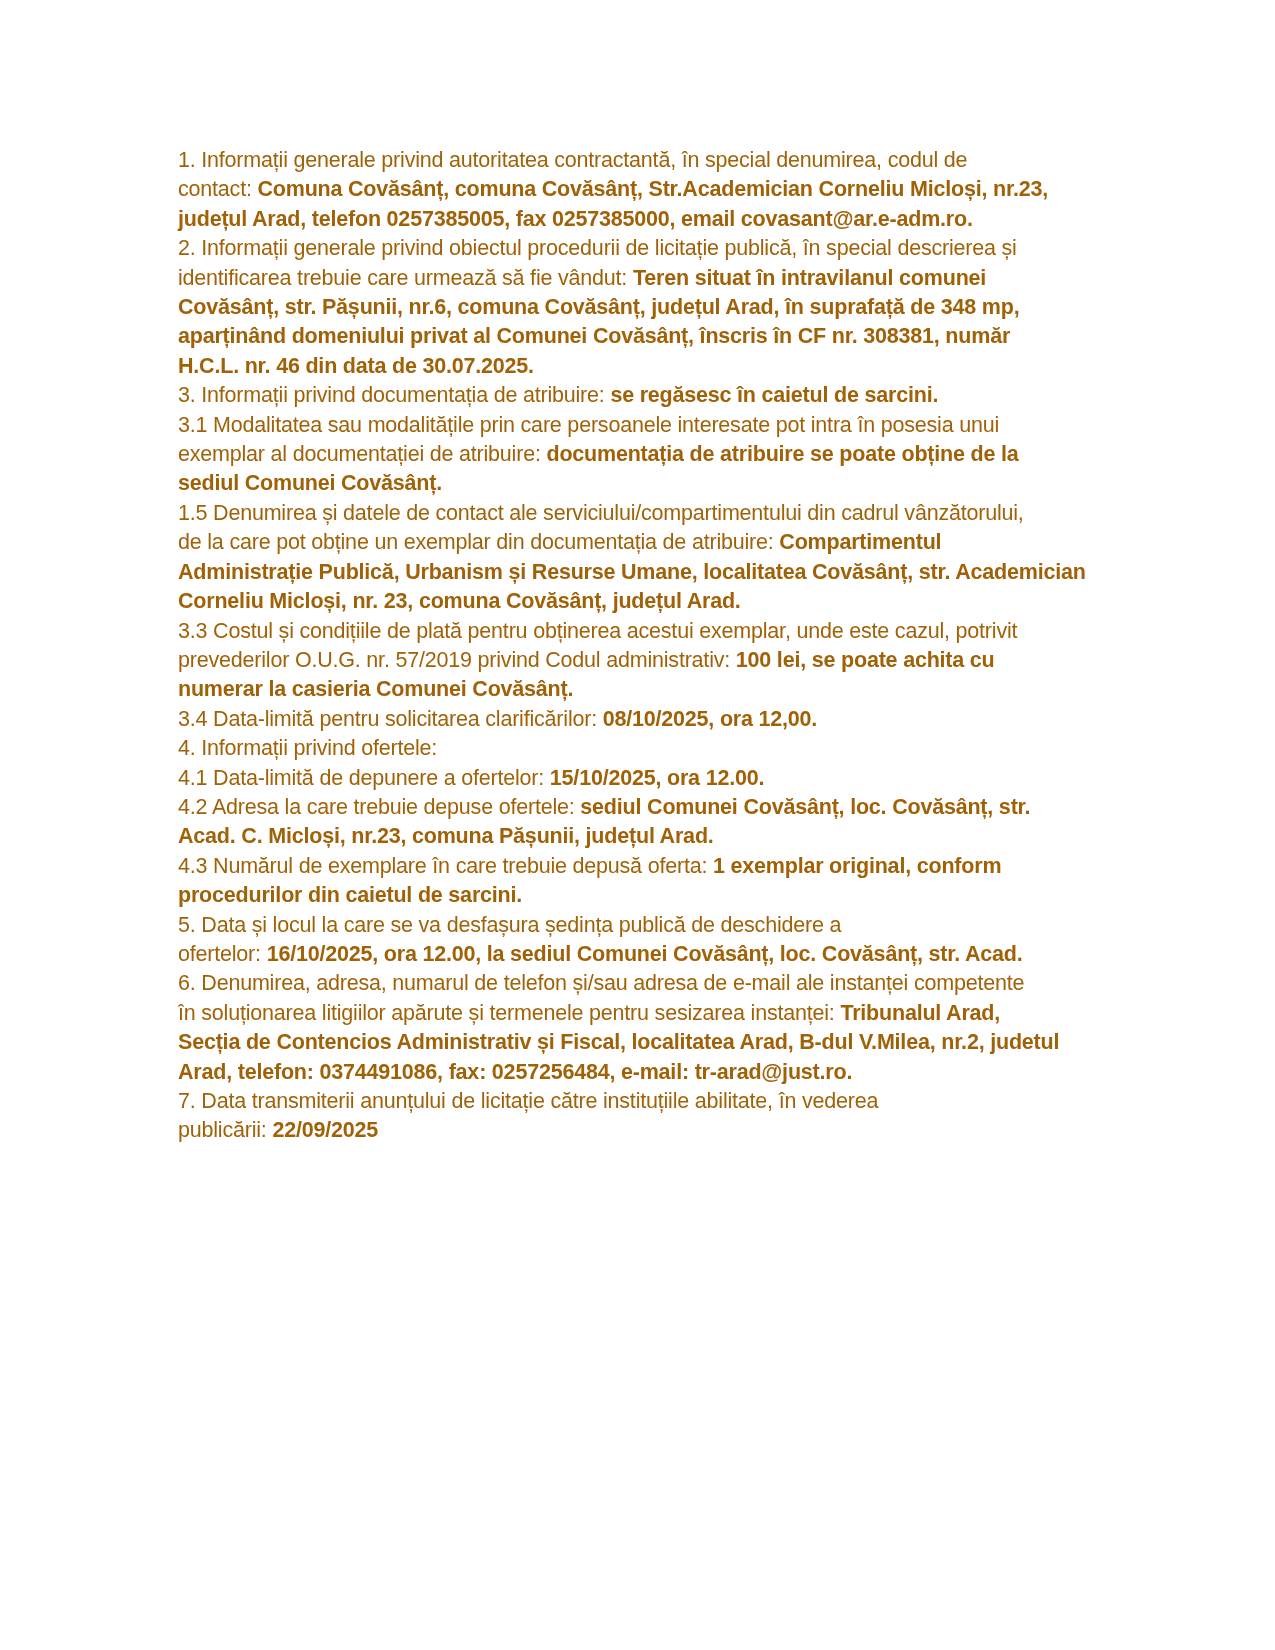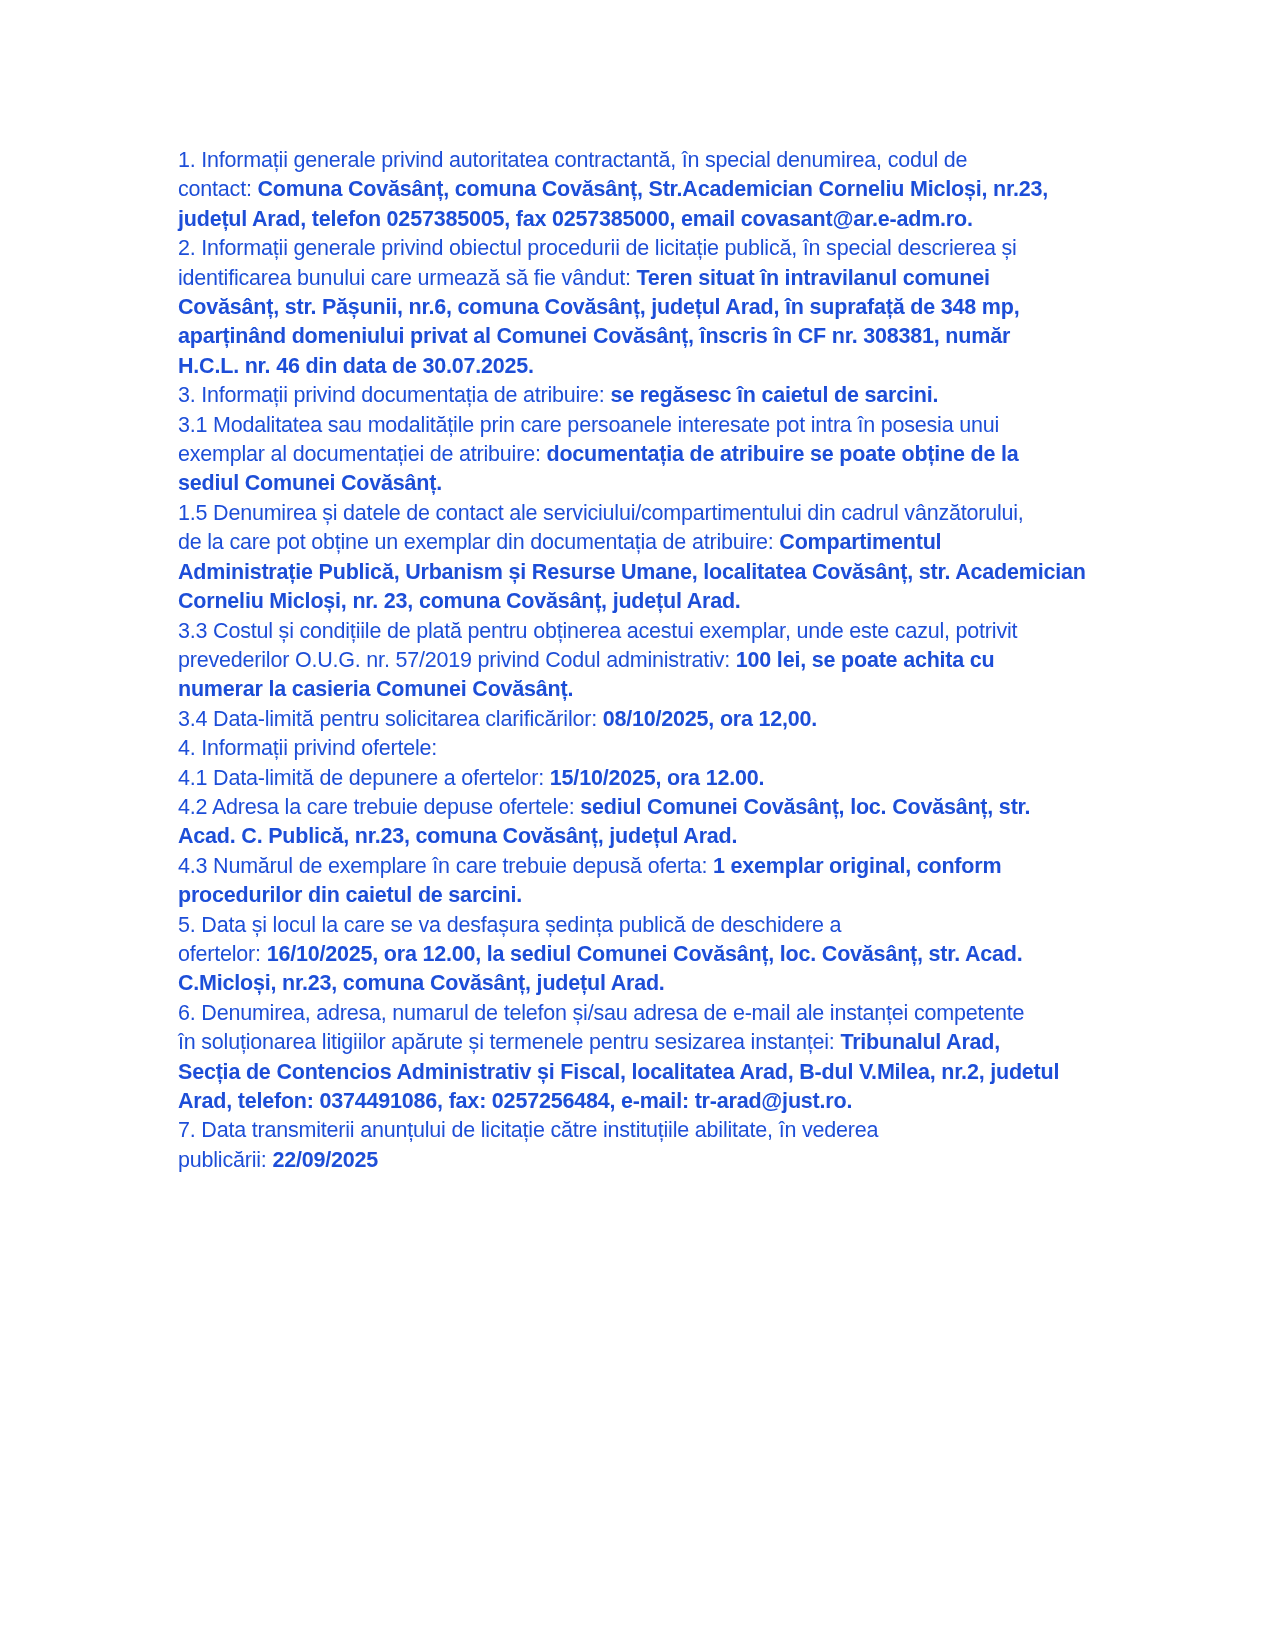--- a/index.html
+++ b/index.html
@@ -15,21 +15,21 @@
     overflow: hidden;
   }
   .doc-body {
     position: absolute;
     left: 178px;
     top: 146px;
     width: 960px;
     font-family: "Liberation Sans", sans-serif;
     font-size: 21.5px;
     line-height: 29.4px;
-    color: #1d4ed8;
+    color: #a16207;
     letter-spacing: -0.2px;
   }
   .line {
     white-space: pre;
     min-height: 29.4px;
   }
   .run {
     font-weight: 400;
   }
   .run.bold {
@@ -38,45 +38,44 @@
 </style>
 </head>
 <body>
 
 <div class="page">
   <div class="doc-body">
       <div class="line"><span class="run">1. Informații generale privind autoritatea contractantă, în special denumirea, codul de</span></div>
       <div class="line"><span class="run">contact: </span><span class="run bold">Comuna Covăsânț, comuna Covăsânț, Str.Academician Corneliu Micloși, nr.23,</span></div>
       <div class="line"><span class="run bold">județul Arad, telefon 0257385005, fax 0257385000, email covasant@ar.e-adm.ro.</span></div>
       <div class="line"><span class="run">2. Informații generale privind obiectul procedurii de licitație publică, în special descrierea și</span></div>
-      <div class="line"><span class="run">identificarea bunului care urmează să fie vândut: </span><span class="run bold">Teren situat în intravilanul comunei</span></div>
+      <div class="line"><span class="run">identificarea trebuie care urmează să fie vândut: </span><span class="run bold">Teren situat în intravilanul comunei</span></div>
       <div class="line"><span class="run bold">Covăsânț, str. Pășunii, nr.6, comuna Covăsânț, județul Arad, în suprafață de 348 mp,</span></div>
       <div class="line"><span class="run bold">aparținând domeniului privat al Comunei Covăsânț, înscris în CF nr. 308381, număr</span></div>
       <div class="line"><span class="run bold">H.C.L. nr. 46 din data de 30.07.2025.</span></div>
       <div class="line"><span class="run">3. Informații privind documentația de atribuire: </span><span class="run bold">se regăsesc în caietul de sarcini.</span></div>
       <div class="line"><span class="run">3.1 Modalitatea sau modalitățile prin care persoanele interesate pot intra în posesia unui</span></div>
       <div class="line"><span class="run">exemplar al documentației de atribuire: </span><span class="run bold">documentația de atribuire se poate obține de la</span></div>
       <div class="line"><span class="run bold">sediul Comunei Covăsânț.</span></div>
       <div class="line"><span class="run">1.5 Denumirea și datele de contact ale serviciului/compartimentului din cadrul vânzătorului,</span></div>
       <div class="line"><span class="run">de la care pot obține un exemplar din documentația de atribuire: </span><span class="run bold">Compartimentul</span></div>
       <div class="line"><span class="run bold">Administrație Publică, Urbanism și Resurse Umane, localitatea Covăsânț, str. Academician</span></div>
       <div class="line"><span class="run bold">Corneliu Micloși, nr. 23, comuna Covăsânț, județul Arad.</span></div>
       <div class="line"><span class="run">3.3 Costul și condițiile de plată pentru obținerea acestui exemplar, unde este cazul, potrivit</span></div>
       <div class="line"><span class="run">prevederilor O.U.G. nr. 57/2019 privind Codul administrativ: </span><span class="run bold">100 lei, se poate achita cu</span></div>
       <div class="line"><span class="run bold">numerar la casieria Comunei Covăsânț.</span></div>
       <div class="line"><span class="run">3.4 Data-limită pentru solicitarea clarificărilor: </span><span class="run bold">08/10/2025, ora 12,00.</span></div>
       <div class="line"><span class="run">4. Informații privind ofertele:</span></div>
       <div class="line"><span class="run">4.1 Data-limită de depunere a ofertelor: </span><span class="run bold">15/10/2025, ora 12.00.</span></div>
       <div class="line"><span class="run">4.2 Adresa la care trebuie depuse ofertele: </span><span class="run bold">sediul Comunei Covăsânț, loc. Covăsânț, str.</span></div>
-      <div class="line"><span class="run bold">Acad. C. Publică, nr.23, comuna Covăsânț, județul Arad.</span></div>
+      <div class="line"><span class="run bold">Acad. C. Micloși, nr.23, comuna Pășunii, județul Arad.</span></div>
       <div class="line"><span class="run">4.3 Numărul de exemplare în care trebuie depusă oferta: </span><span class="run bold">1 exemplar original, conform</span></div>
       <div class="line"><span class="run bold">procedurilor din caietul de sarcini.</span></div>
       <div class="line"><span class="run">5. Data și locul la care se va desfașura ședința publică de deschidere a</span></div>
       <div class="line"><span class="run">ofertelor: </span><span class="run bold">16/10/2025, ora 12.00, la sediul Comunei Covăsânț, loc. Covăsânț, str. Acad.</span></div>
-      <div class="line"><span class="run bold">C.Micloși, nr.23, comuna Covăsânț, județul Arad.</span></div>
       <div class="line"><span class="run">6. Denumirea, adresa, numarul de telefon și/sau adresa de e-mail ale instanței competente</span></div>
       <div class="line"><span class="run">în soluționarea litigiilor apărute și termenele pentru sesizarea instanței: </span><span class="run bold">Tribunalul Arad,</span></div>
       <div class="line"><span class="run bold">Secția de Contencios Administrativ și Fiscal, localitatea Arad, B-dul V.Milea, nr.2, judetul</span></div>
       <div class="line"><span class="run bold">Arad, telefon: 0374491086, fax: 0257256484, e-mail: tr-arad@just.ro.</span></div>
       <div class="line"><span class="run">7. Data transmiterii anunțului de licitație către instituțiile abilitate, în vederea</span></div>
       <div class="line"><span class="run">publicării: </span><span class="run bold">22/09/2025</span></div>
     </div>
 </div>
 
 </body></html>

